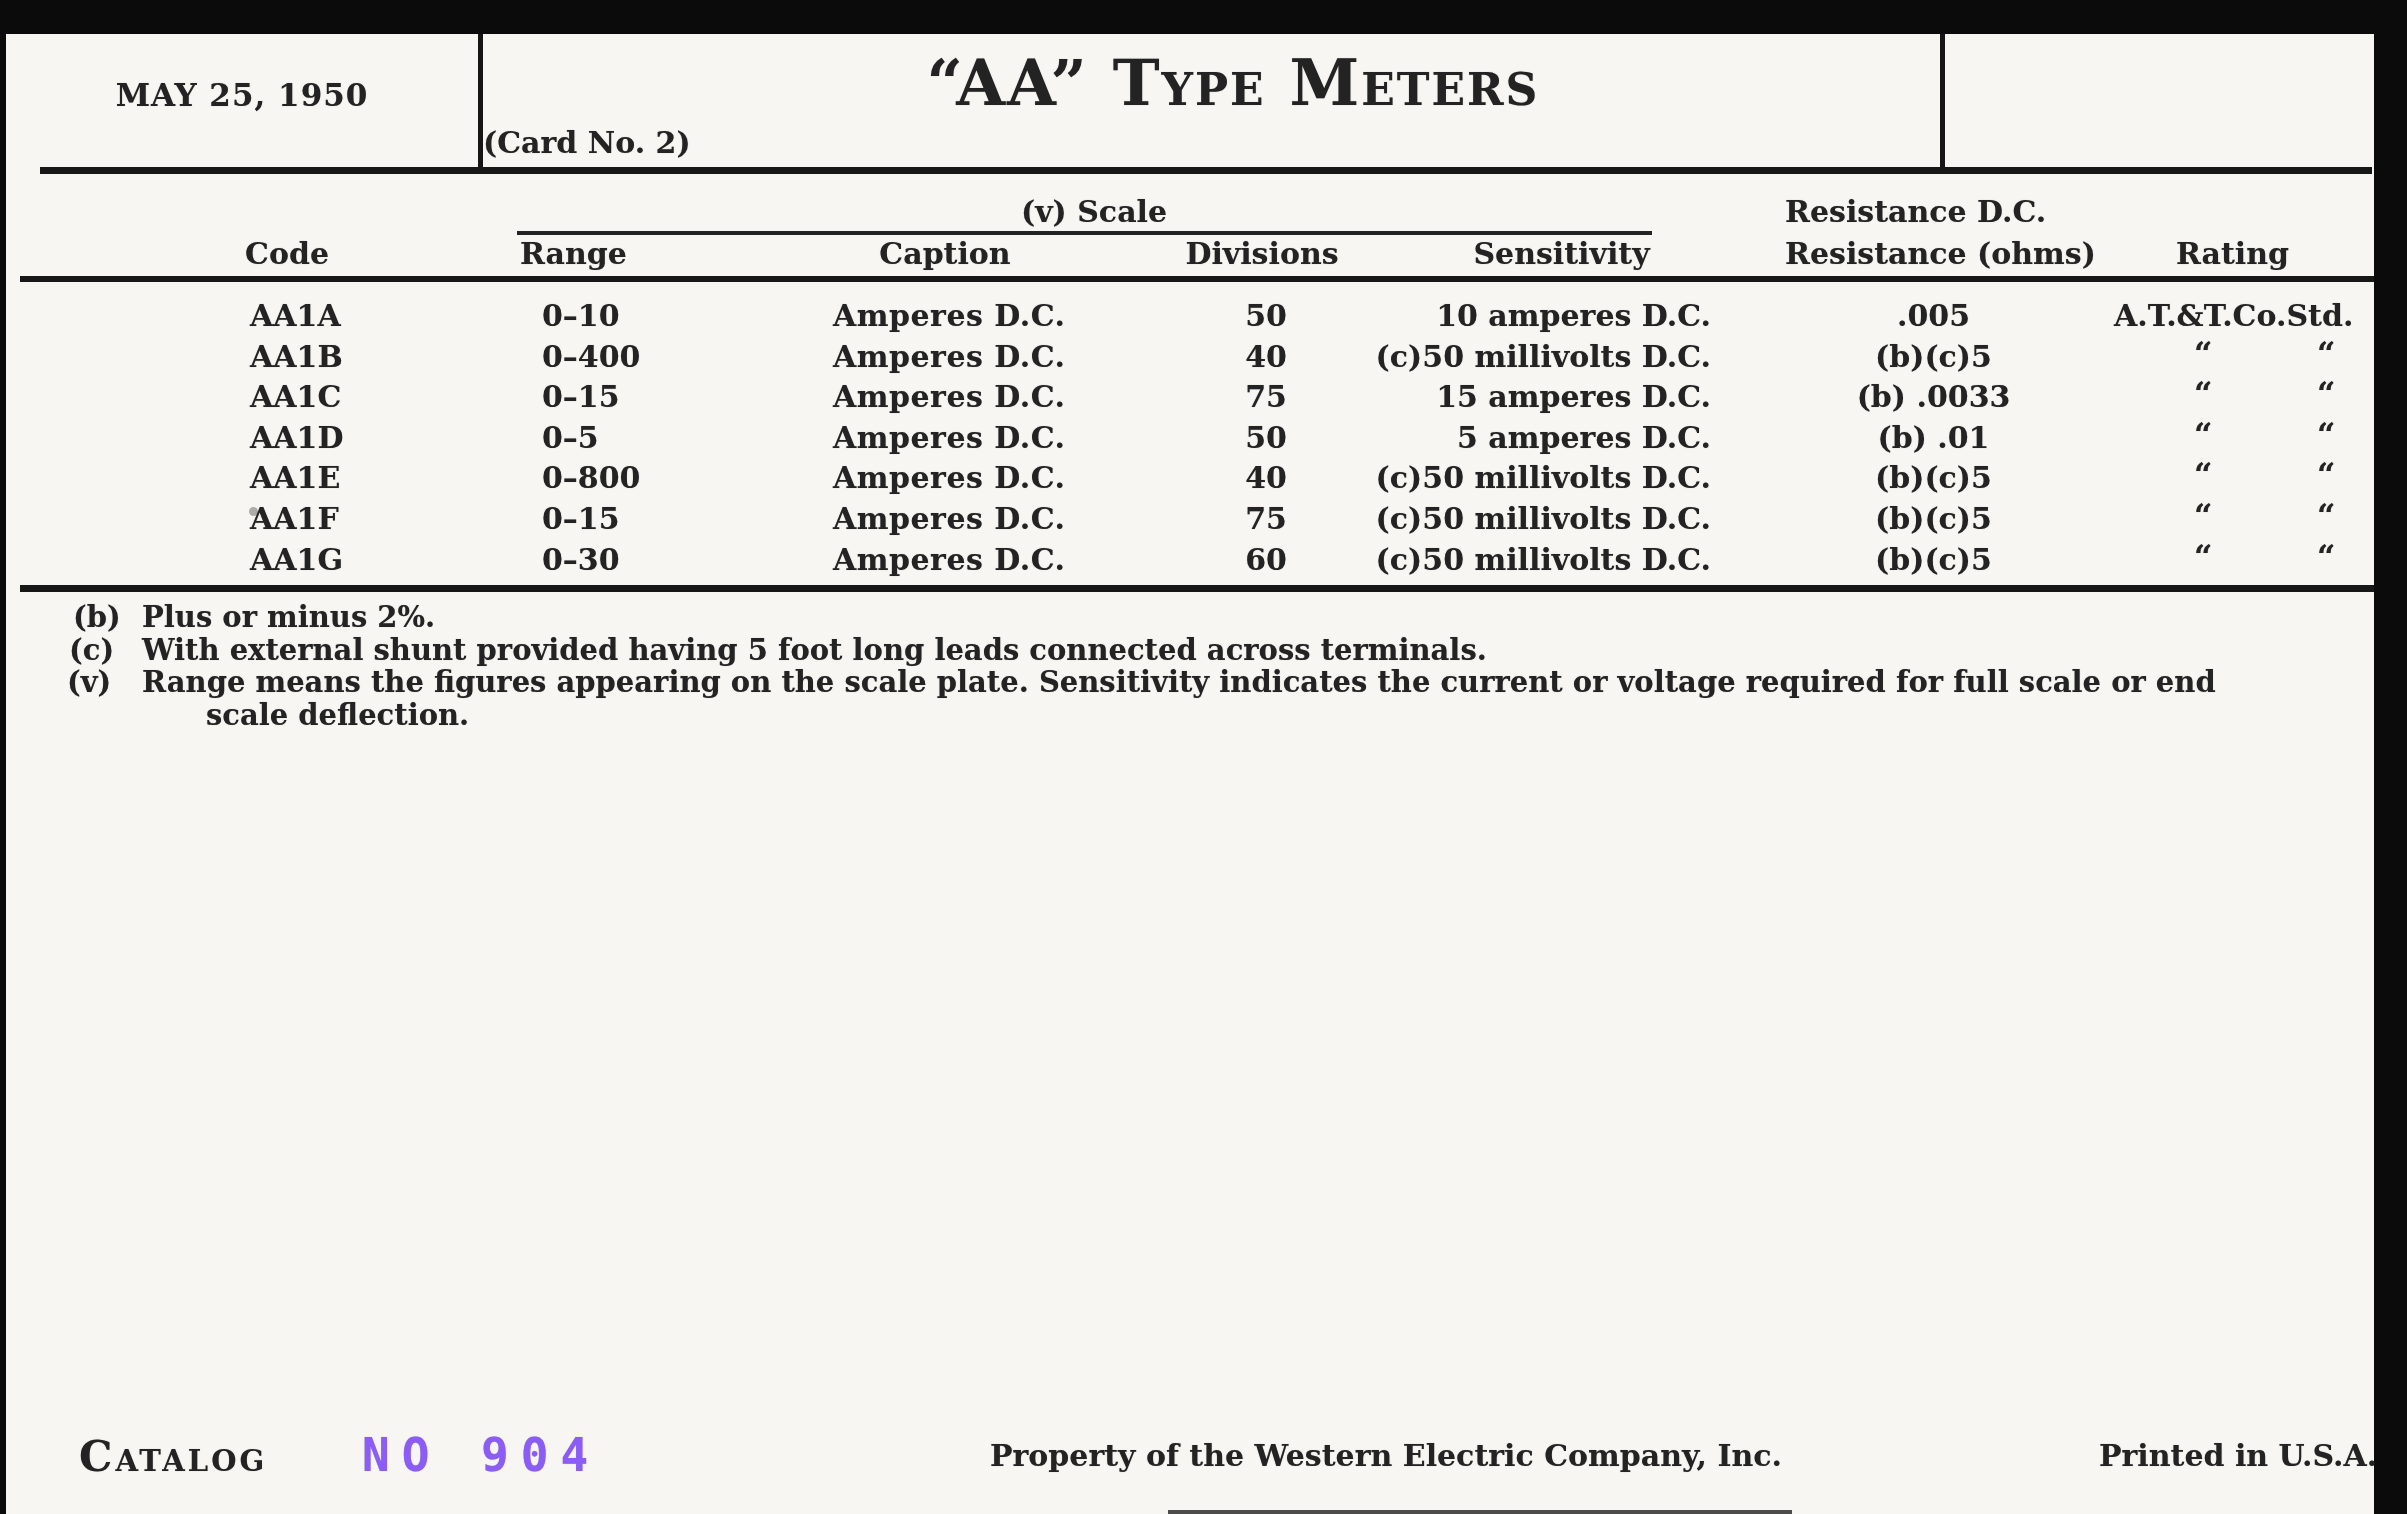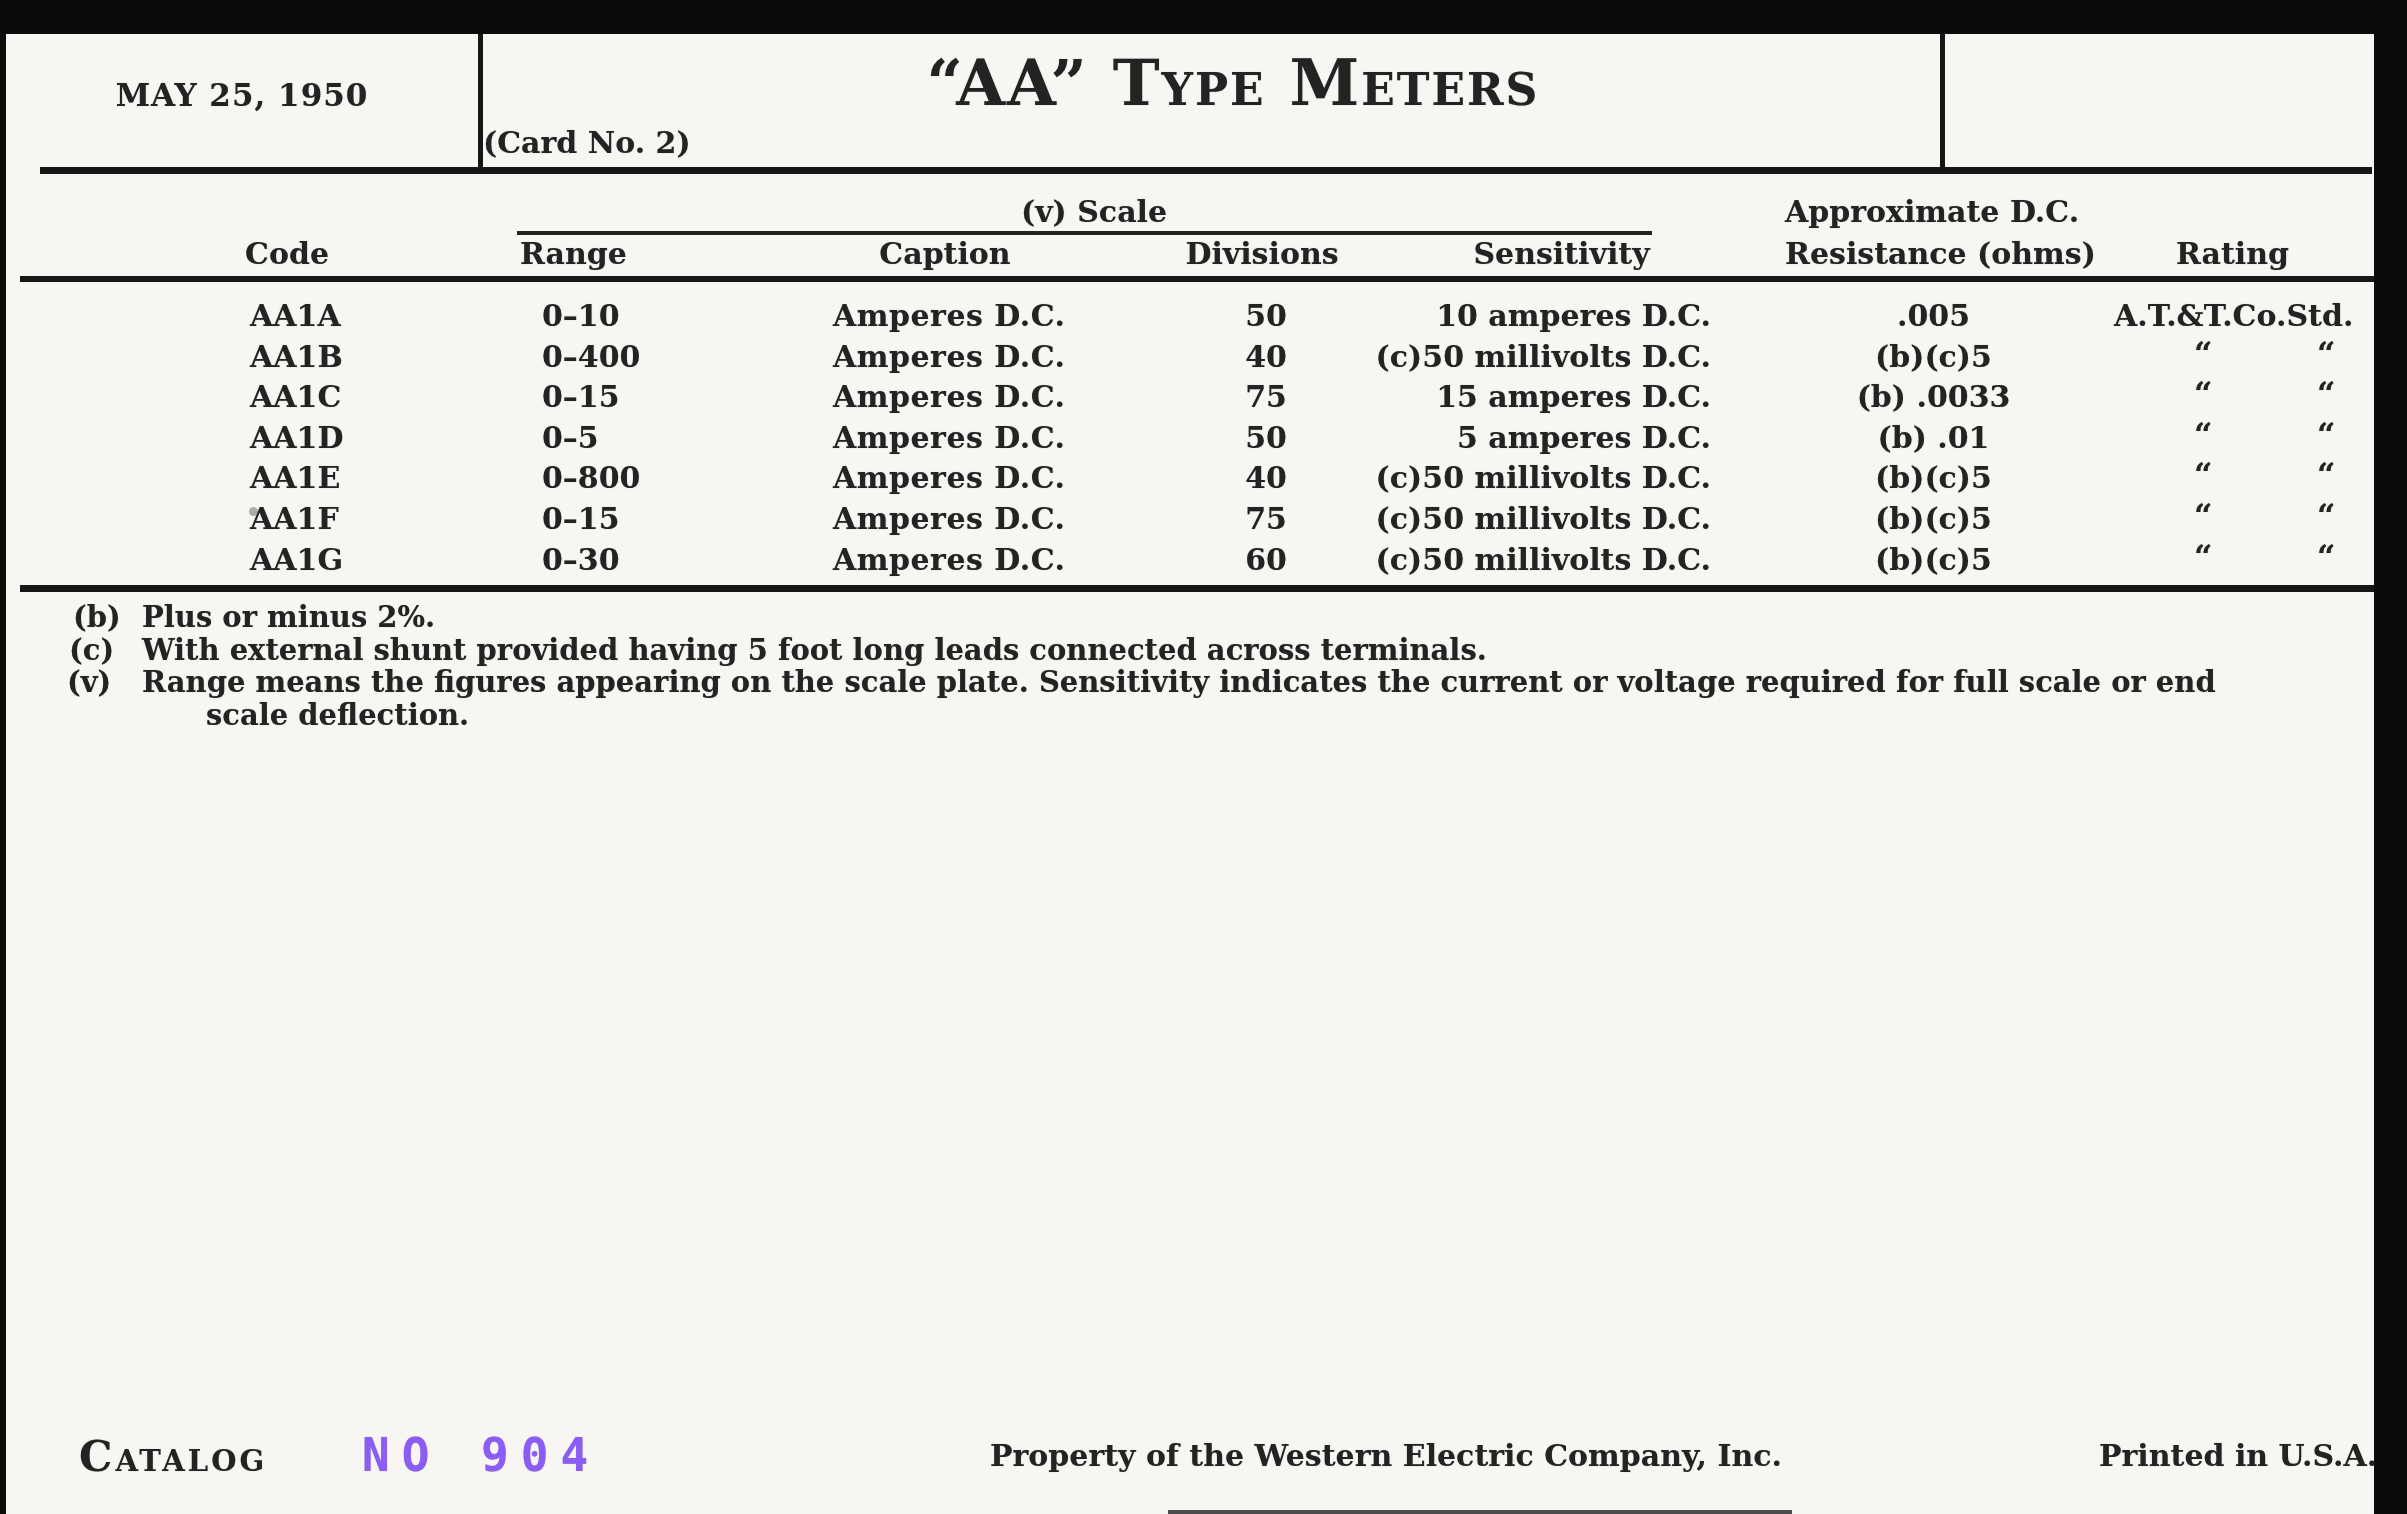--- a/index.html
+++ b/index.html
@@ -90,21 +90,21 @@
   <div class="txt subtitle">(Card No. 2)</div>
   <div class="hrule rule-header"></div>
 
   <div class="txt colhead ch-scale">(v) Scale</div>
   <div class="hrule rule-scale"></div>
   <div class="txt colhead ch-code">Code</div>
   <div class="txt colhead ch-range">Range</div>
   <div class="txt colhead ch-caption">Caption</div>
   <div class="txt colhead ch-divisions">Divisions</div>
   <div class="txt colhead ch-sensitivity">Sensitivity</div>
-  <div class="txt colhead ch-res1">Approximate D.C.</div>
+  <div class="txt colhead ch-res1">Resistance D.C.</div>
   <div class="txt colhead ch-res2">Resistance (ohms)</div>
   <div class="txt colhead ch-rating">Rating</div>
   <div class="hrule rule-colhead"></div>
 
   <div>
       <div class="trow" style="top: 298px;">
         <div class="cell c-code">AA1A</div>
         <div class="cell c-range">0–10</div>
         <div class="cell c-caption">Amperes D.C.</div>
         <div class="cell c-divisions">50</div>

